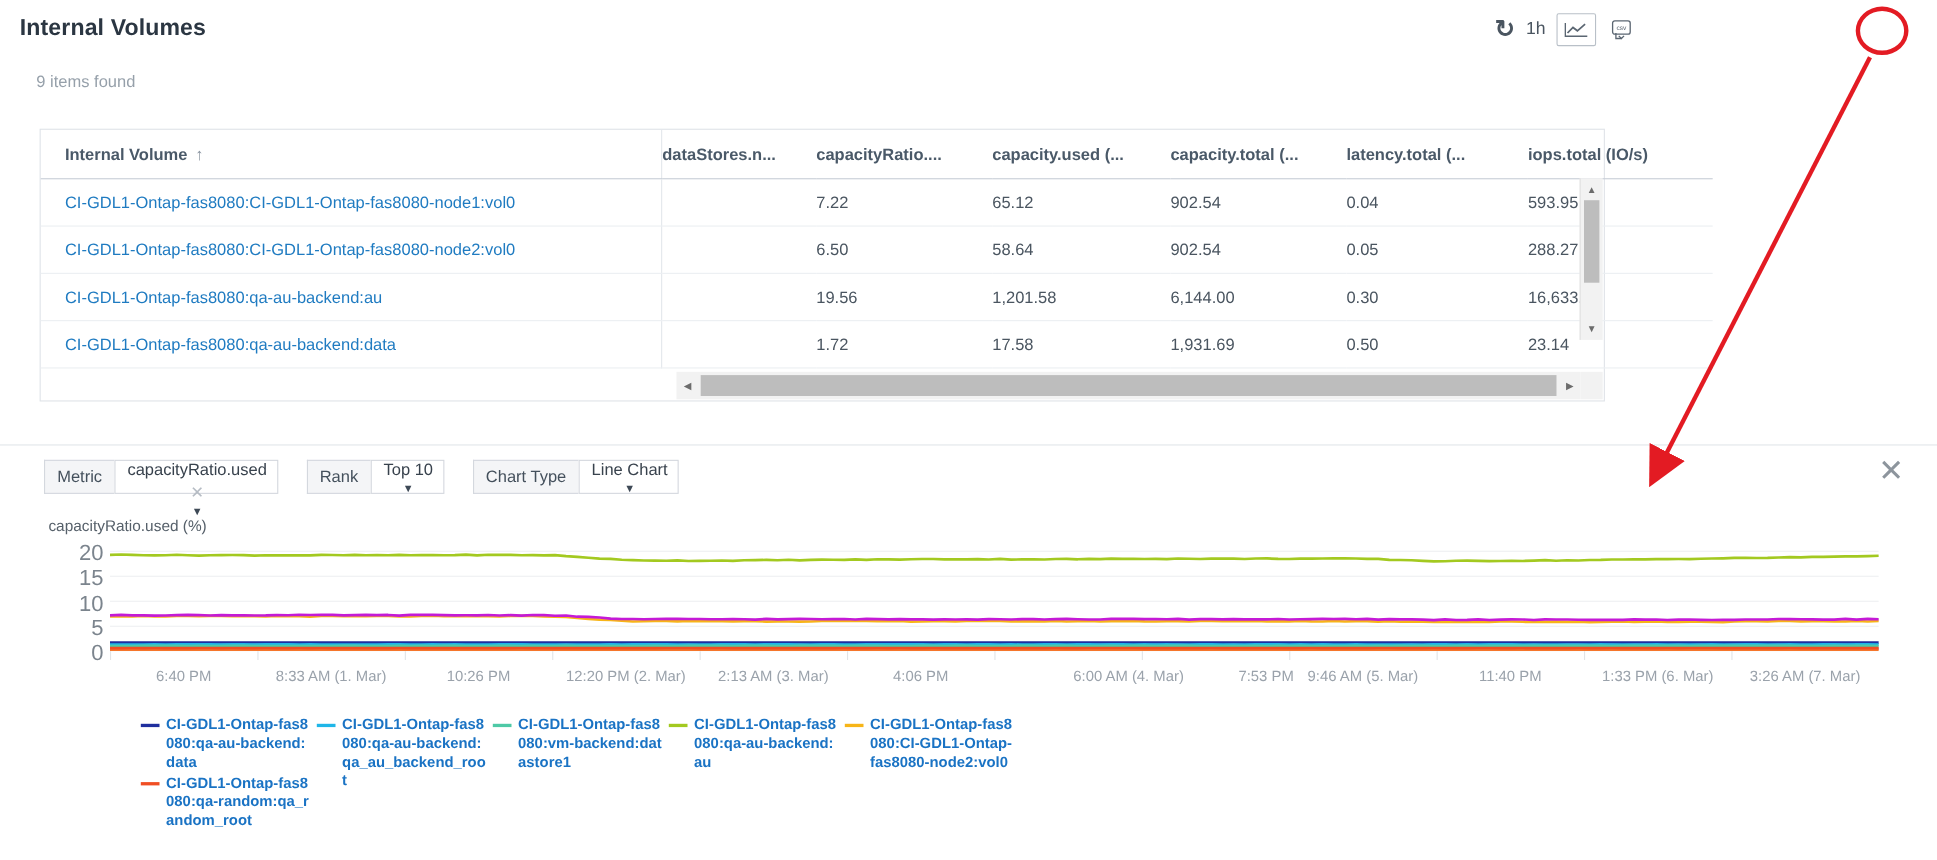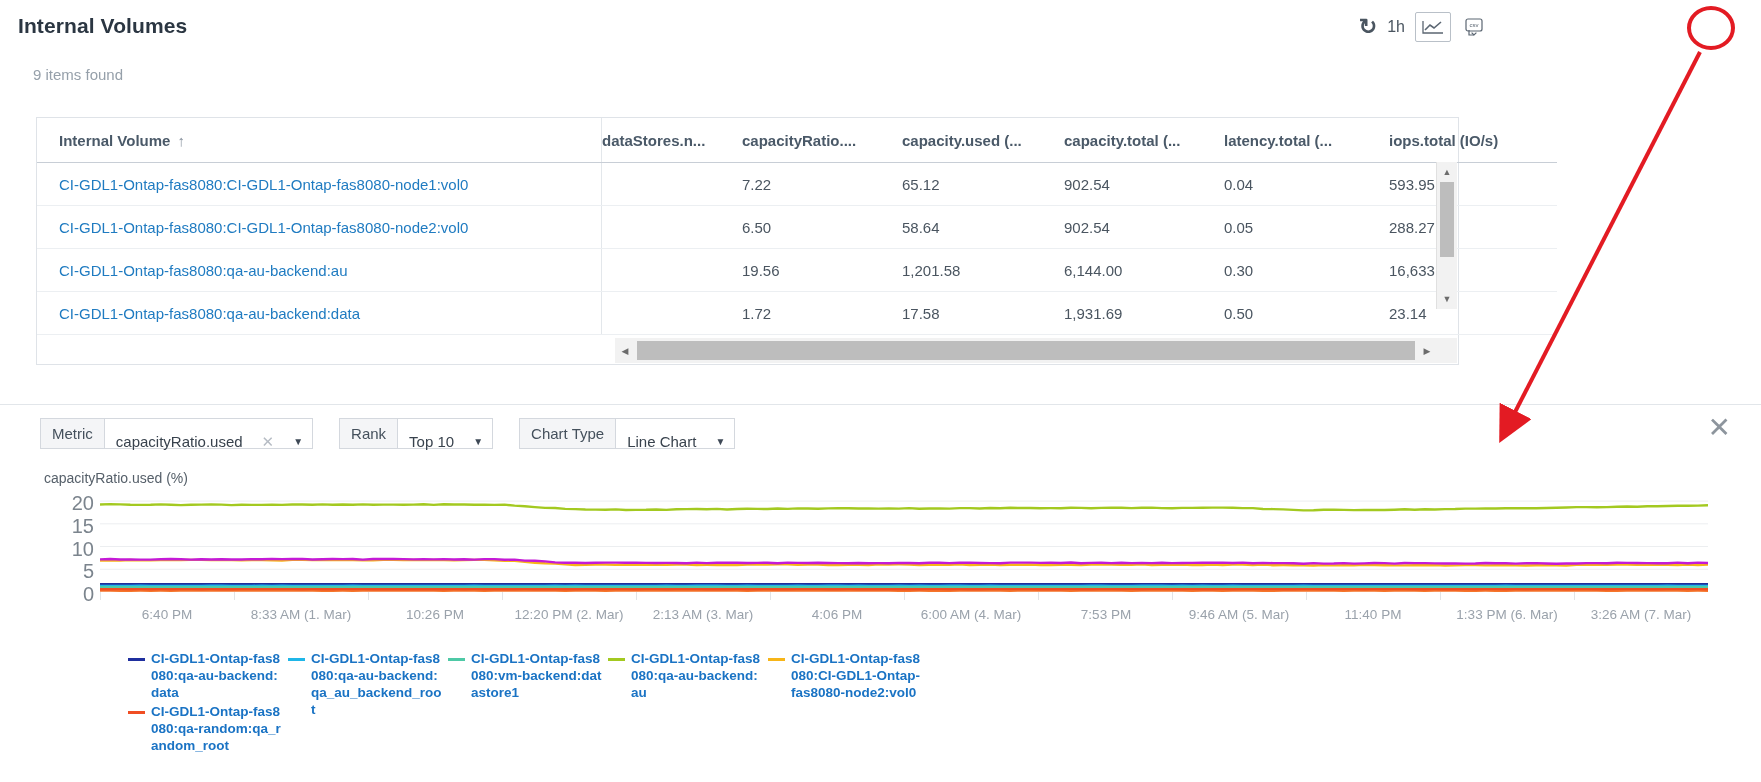--- a/index.html
+++ b/index.html
@@ -44,21 +44,21 @@
   .h-scroll .thumb{position:absolute;left:22px;right:22px;top:3px;height:19px;background:#bdbdbd;}
   .h-arrow{position:absolute;top:0;height:25px;width:20px;display:flex;align-items:center;justify-content:center;font-size:9px;color:#6c6c6c;}
   .h-arrow.left{left:0;}.h-arrow.right{right:0;}
   .corner-box{position:absolute;right:1px;bottom:1px;width:20px;height:25px;background:#f2f2f2;}
   
   .divider{position:absolute;left:0;top:404px;width:1761px;height:1px;background:#e2e6ea;}
   
   .chart-toolbar{position:absolute;left:40px;top:418px;display:flex;align-items:center;gap:26px;}
   .ctl{display:flex;align-items:stretch;height:31px;}
   .ctl .lbl{background:#f4f5f7;border:1px solid #d4d8de;border-right:none;display:flex;align-items:center;padding:0 11px;font-size:15px;color:#44505c;}
-  .ctl .val{background:#fff;border:1px solid #d4d8de;display:flex;align-items:center;gap:19px;padding:16px 9px 0 11px;font-size:15px;color:#38424d;}
+  .ctl .val{background:#fff;border:1px solid #d4d8de;display:flex;align-items:center;gap:3px;padding:0 9px 0 11px;font-size:15px;color:#38424d;flex-direction:column;}
   .ctl .clear-x{color:#b6bcc4;font-size:15px;}
   .ctl .caret{color:#3e4956;font-size:10px;}
   .close-panel{position:absolute;right:30px;top:414px;font-size:28px;color:#8d959d;line-height:1;font-weight:300;}
   
   .chart-title{position:absolute;left:44px;top:470px;font-size:14px;color:#56606a;}
   .plot{position:absolute;left:100px;top:492px;width:1608px;height:100px;}
   .ylabels{position:absolute;left:44px;top:486px;width:50px;height:112px;}
   .ylabels span{position:absolute;right:0;font-size:20px;color:#7b848d;}
   .xlabels{position:absolute;left:0;top:607px;width:1761px;height:20px;}
   .xlabels span{position:absolute;font-size:13.5px;color:#9aa2ab;white-space:nowrap;transform:translateX(-50%);}
@@ -239,22 +239,22 @@
     <div class="tick" style="left: 1440px;"></div>
     <div class="tick" style="left: 1574px;"></div>
   </div>
 <div class="xlabels" id="xlabels">
     <span style="left: 167px;">6:40 PM</span>
     <span style="left: 301px;">8:33 AM (1. Mar)</span>
     <span style="left: 435px;">10:26 PM</span>
     <span style="left: 569px;">12:20 PM (2. Mar)</span>
     <span style="left: 703px;">2:13 AM (3. Mar)</span>
     <span style="left: 837px;">4:06 PM</span>
-    <span style="left: 971px; text-align: center;">6:00 AM (4. Mar)</span>
-    <span style="left: 1106px;">7:53 PM</span>
+    <span style="left: 1026px; text-align: center;">6:00 AM (4. Mar)</span>
+    <span style="left: 1151px;">7:53 PM</span>
     <span style="left: 1239px;">9:46 AM (5. Mar)</span>
     <span style="left: 1373px;">11:40 PM</span>
     <span style="left: 1507px;">1:33 PM (6. Mar)</span>
     <span style="left: 1641px;">3:26 AM (7. Mar)</span>
   </div>
 
 <div class="legend" id="legend">
     <div class="legend-col">
       <div class="legend-item">
         <span class="legend-swatch" style="background: rgb(31, 47, 158);"></span>

